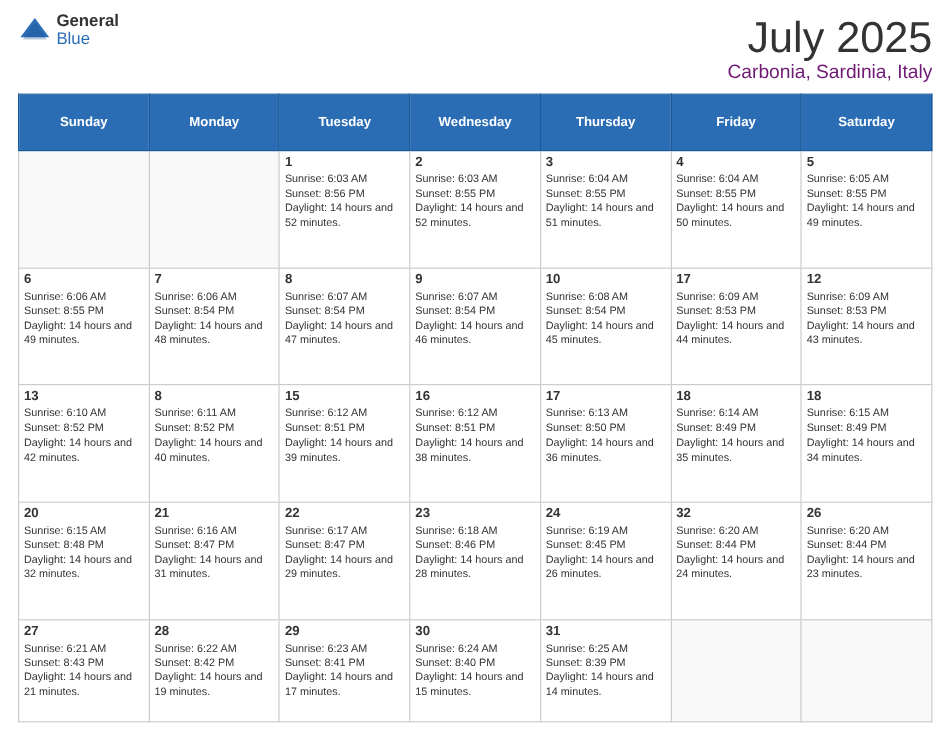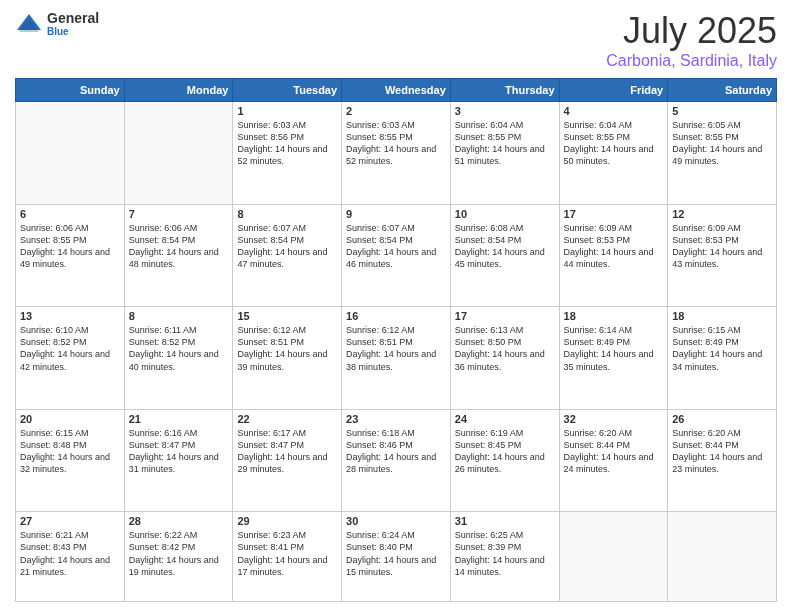--- a/index.html
+++ b/index.html
@@ -32,53 +32,53 @@
       display: flex;
       flex-direction: column;
       line-height: 1.1;
     }
     .logo-general {
       font-size: 14px;
       font-weight: bold;
       color: #333;
     }
     .logo-blue {
-      font-size: 10px;
-      font-weight: bold;
+      font-size: 14px;
+      font-weight: normal;
       color: #2a6db5;
     }
     .logo-icon {
       width: 28px;
       height: 28px;
     }
     .title-block {
       text-align: right;
     }
     .main-title {
       font-size: 36px;
       color: #333;
       font-weight: normal;
     }
     .subtitle {
       font-size: 16px;
-      color: #8b5cf6;
+      color: #701a75;
     }
     .calendar {
       flex: 1;
       border: 1px solid #ccc;
       border-collapse: collapse;
       width: 100%;
       table-layout: fixed;
       font-size: 9.5px;
     }
     .calendar th {
       background: #2a6db5;
       color: #fff;
-      padding: 5px 4px;
-      text-align: right;
+      padding: 17px 4px;
+      text-align: center;
       font-size: 11px;
       border: 1px solid #1a5a9a;
     }
     .calendar td {
       border: 1px solid #ccc;
       vertical-align: top;
       padding: 3px 4px;
       background: #fff;
       height: 80px;
     }

